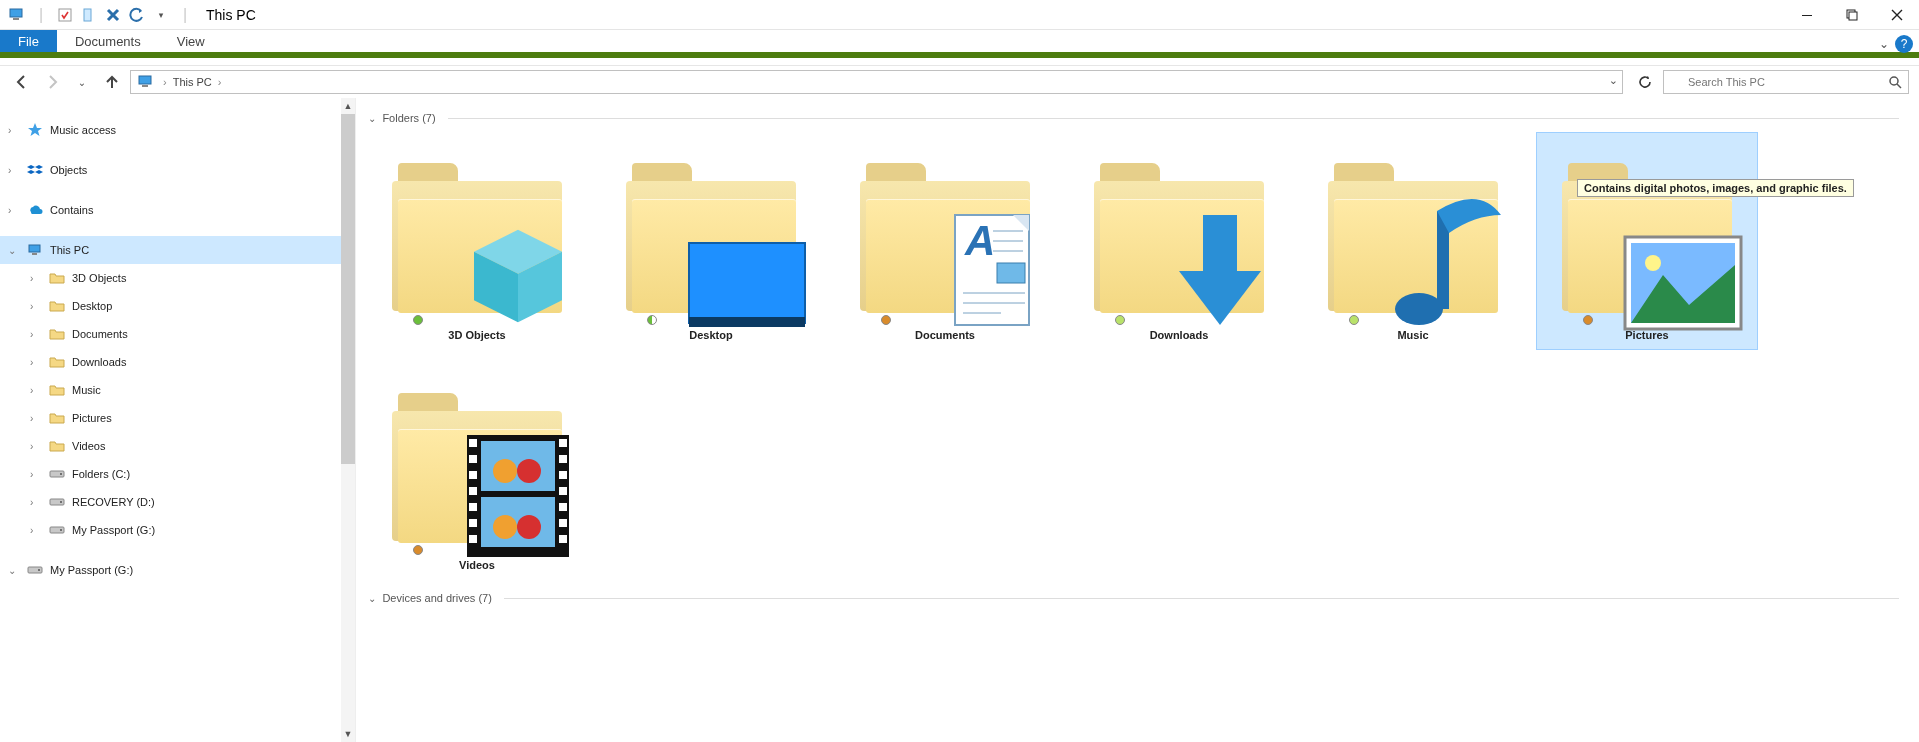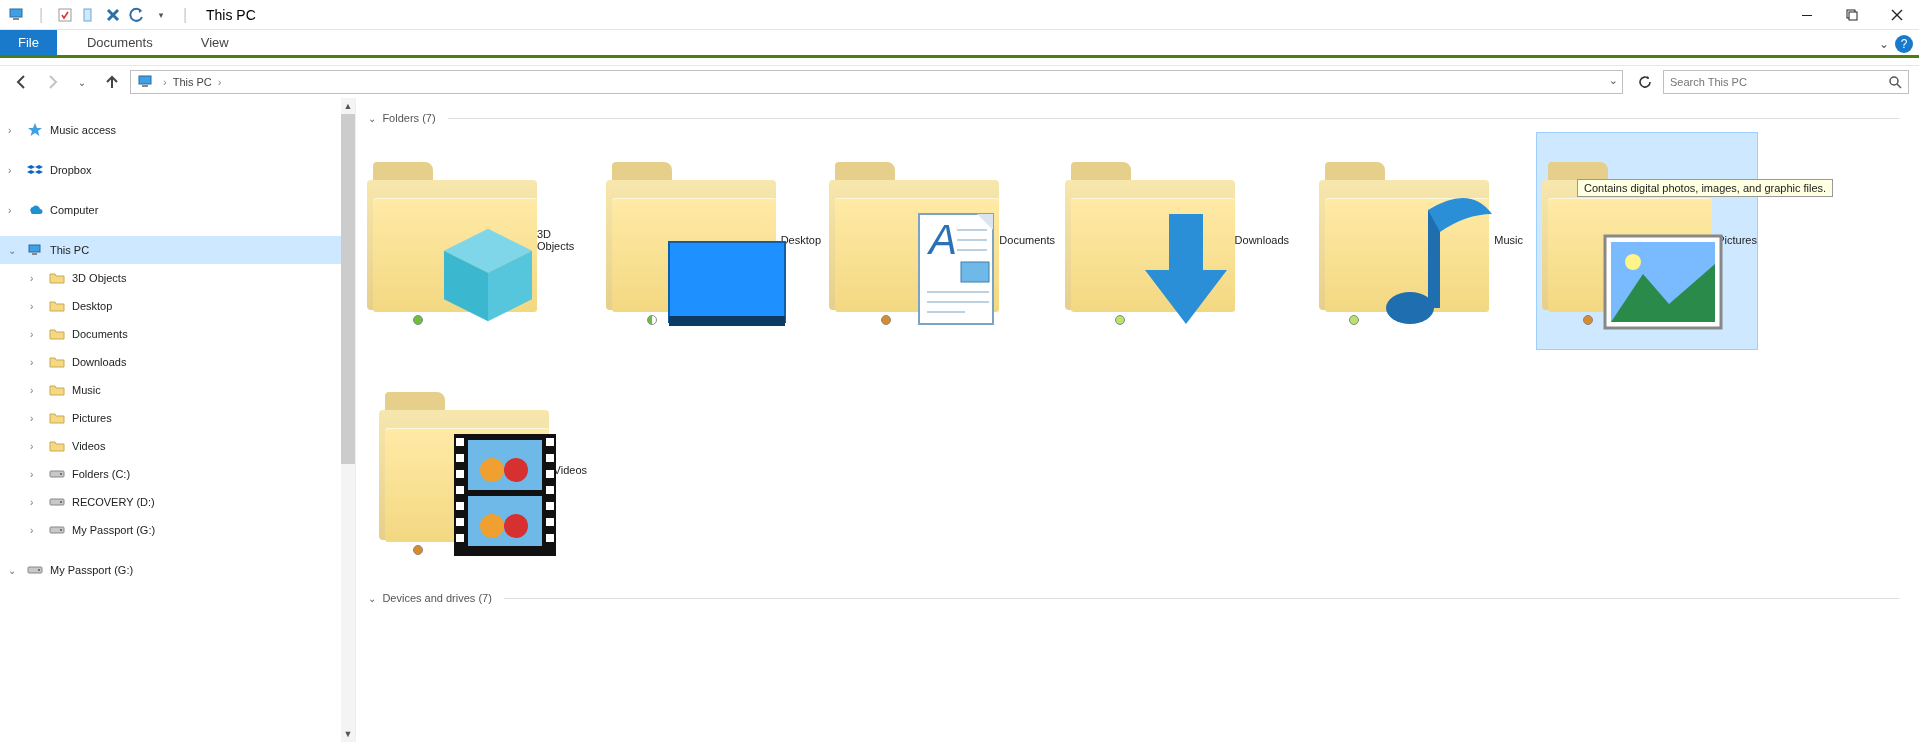--- a/index.html
+++ b/index.html
@@ -7,41 +7,41 @@
 
   
   .titlebar { height: 30px; display: flex; align-items: center; border-bottom: 1px solid #e5e5e5; }
   .qat { display: flex; align-items: center; gap: 2px; padding-left: 6px; }
   .qat .q-item { width: 22px; height: 22px; display: flex; align-items: center; justify-content: center; }
   .title-text { margin-left: 10px; font-size: 14px; color: #000; }
   .win-controls { margin-left: auto; display: flex; }
   .win-controls .wbtn { width: 45px; height: 30px; display: flex; align-items: center; justify-content: center; }
 
   
-  .ribbon { height: 28px; display: flex; align-items: stretch; border-bottom: 3px solid #4d7c0f; position: relative; gap: 12px; }
+  .ribbon { height: 28px; display: flex; align-items: stretch; border-bottom: 6px solid #4d7c0f; position: relative; }
   .ribbon .tab { padding: 0 18px; display: flex; align-items: center; font-size: 13px; color: #444; }
   .ribbon .tab.file { background: #1979ca; color: #fff; }
   .ribbon-right { position: absolute; right: 6px; top: 0; height: 28px; display: flex; align-items: center; gap: 6px; }
   .help-badge { width: 18px; height: 18px; border-radius: 50%; background: #1979ca; color: #fff; font-size: 12px; display: flex; align-items: center; justify-content: center; }
   .chev-down { font-size: 12px; color: #555; }
 
   .thin-rule { height: 8px; border-bottom: 1px solid #e6e6e6; }
 
   
   .navrow { height: 32px; display: flex; align-items: center; padding: 0 10px; gap: 6px; }
   .navbtn { width: 24px; height: 24px; display: flex; align-items: center; justify-content: center; color: #606060; }
   .navbtn.disabled { color: #c4c4c4; }
   .addr { flex: 1; height: 24px; border: 1px solid #c0c0c0; display: flex; align-items: center; font-size: 11px; color: #444; position: relative; }
   .addr .pc-ico { width: 18px; height: 18px; margin: 0 6px; }
   .addr .crumb { padding: 0 4px; }
   .addr .crumb-sep { color: #888; padding: 0 2px; }
   .addr-drop { position: absolute; right: 4px; top: 3px; color: #555; font-size: 11px; }
   .refresh { width: 24px; height: 24px; display: flex; align-items: center; justify-content: center; margin-left: 4px; color: #444; }
   .search { width: 246px; height: 24px; border: 1px solid #c0c0c0; display: flex; align-items: center; padding: 0 6px; }
-  .search input { border: none; outline: none; flex: 1; font-size: 11px; color: #666; }
+  .search input { border: none; outline: none; flex: 1; font-size: 11px; color: #666; margin-left: 18px; }
   .search .mag { color: #666; font-size: 13px; }
 
   
   .body { display: flex; height: calc(742px - 30px - 28px - 8px - 32px); }
 
   
   .navpane { width: 356px; border-right: 1px solid #eee; position: relative; overflow-y: auto; }
   .tree { padding-top: 18px; }
   .tree-row { display: flex; align-items: center; height: 28px; font-size: 11px; color: #222; padding-left: 8px; gap: 6px; cursor: default; }
   .tree-row.lvl1 { padding-left: 8px; }
@@ -54,21 +54,21 @@
   .vscroll .btn { width: 14px; height: 16px; display: flex; align-items: center; justify-content: center; font-size: 9px; color: #555; }
   .vscroll .thumb { width: 14px; background: #ccc; }
 
   
   .content { flex: 1; overflow: auto; padding: 10px 20px 20px 10px; }
   .group-header { display: flex; align-items: center; gap: 6px; font-size: 11px; color: #555; margin: 4px 0 8px 2px; }
   .group-header .g-caret { font-size: 10px; color: #666; }
   .group-header .g-line { flex: 1; border-top: 1px solid #ddd; margin-left: 6px; }
 
   .tiles { display: flex; flex-wrap: wrap; gap: 12px 12px; margin-left: 0; }
-  .tile { width: 222px; height: 218px; display: flex; align-items: center; justify-content: flex-end; position: relative; padding-bottom: 8px; border: 1px solid transparent; }
+  .tile { width: 222px; height: 218px; display: flex; flex-direction: column; align-items: center; justify-content: flex-end; position: relative; padding-bottom: 8px; border: 1px solid transparent; font-weight: bold; }
   .tile.sel { background: #cde8ff; border: 1px solid #9ecfff; }
   .tile .status-dot { position: absolute; left: 46px; bottom: 24px; width: 10px; height: 10px; border-radius: 50%; border: 1px solid #888; }
   .dot-green  { background: #6bbf3b; }
   .dot-half   { background: linear-gradient(90deg, #6bbf3b 50%, #fff 50%); }
   .dot-orange { background: #d98b2b; }
   .dot-lime   { background: #b9e26a; }
   .tile .label { font-size: 11px; color: #222; margin-top: 6px; }
   .tile .icon-area { width: 180px; height: 170px; display: flex; align-items: center; justify-content: center; position: relative; }
 
   
@@ -219,32 +219,32 @@
       </div>
       <div class="tree-spacer"></div>
 
       <div class="tree-row lvl1">
         <span class="caret">›</span>
         <span class="ico">
             <svg width="16" height="16" viewBox="0 0 16 16">
               <path d="M4 3 L8 5 L4 7 L0 5 Z M12 3 L16 5 L12 7 L8 5 Z M4 8 L8 10 L4 12 L0 10 Z M12 8 L16 10 L12 12 L8 10 Z" fill="#0a66c2"></path>
             </svg>
           </span>
-        <span>Dropbox</span>
+        <span>Objects</span>
       </div>
       <div class="tree-spacer"></div>
 
       <div class="tree-row lvl1">
         <span class="caret">›</span>
         <span class="ico">
             <svg width="16" height="16" viewBox="0 0 16 16">
               <path d="M4 10 a3 3 0 0 1 2 -5 a4 4 0 0 1 7 2 a2.5 2.5 0 0 1 0 5 H5 a2 2 0 0 1 -1 -2 Z" fill="#1e90d4"></path>
             </svg>
           </span>
-        <span>Computer</span>
+        <span>Contains</span>
       </div>
       <div class="tree-spacer"></div>
 
       <div class="tree-row lvl1 sel">
         <span class="caret">⌄</span>
         <span class="ico">
             <svg width="16" height="16" viewBox="0 0 16 16">
               <rect x="2" y="3" width="11" height="7" fill="#3fa0e6" stroke="#2a6aa0"></rect>
               <rect x="5" y="11" width="5" height="2" fill="#888"></rect>
             </svg>

